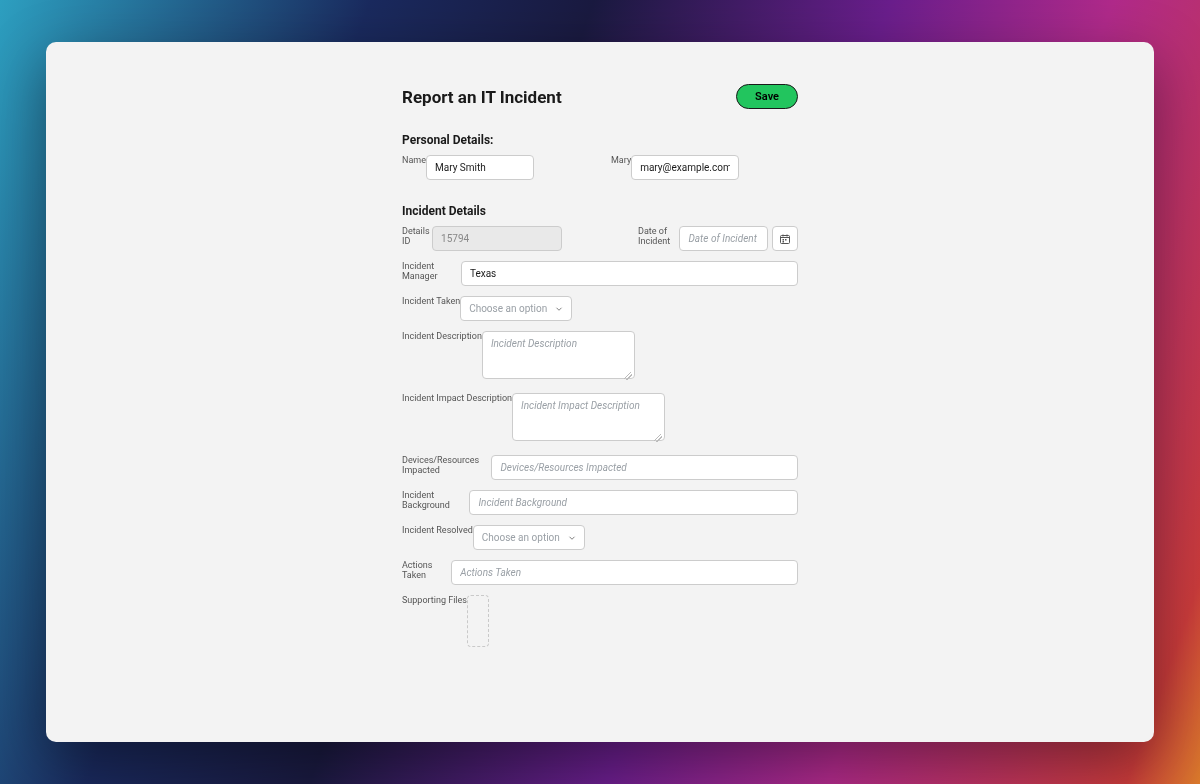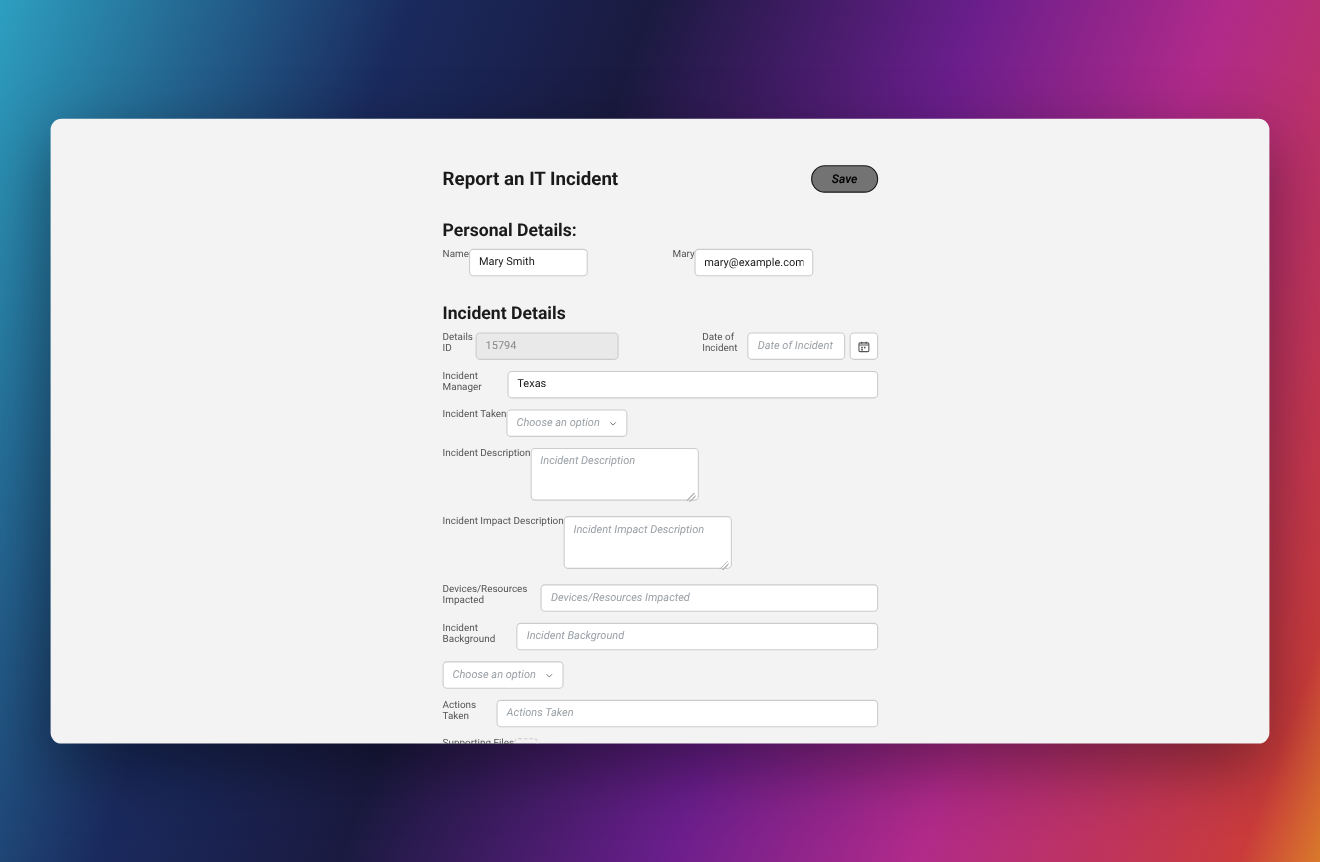--- a/index.html
+++ b/index.html
@@ -14,21 +14,21 @@
     --link: #1a61e0;
   }
   * { box-sizing: border-box; font-family: -apple-system, BlinkMacSystemFont, "Segoe UI", Roboto, Helvetica, Arial, sans-serif; }
   html, body { margin:0; padding:0; height:100%; }
   body {
     background: linear-gradient(110deg, #2d9fc0 0%, #1a2a5e 25%, #1a1a40 40%, #6a1e8c 60%, #b02a8a 75%, #c93b3b 95%, #d97a2b 100%);
     display:flex; align-items:center; justify-content:center;
     width:1200px; height:784px; overflow:hidden;
   }
   .window {
-    width:1108px; height:568px;
+    width:1108px; height:700px;
     background: var(--bg-page);
     border-radius:10px;
     box-shadow: 0 20px 60px rgba(0,0,0,0.4);
     position:relative;
     overflow:hidden;
   }
   .scroll {
     position:absolute; inset:0;
     overflow-y:scroll;
   }
@@ -41,28 +41,27 @@
     margin: 42px auto 60px auto;
     color: var(--text);
   }
   .header {
     display:flex; justify-content:space-between; align-items:center;
     margin-bottom: 24px;
   }
   .title { font-size:17px; font-weight:700; }
   .save-btn {
     border:1px solid #1a1a1a;
-    background:#737373;
+    background:#22c55e;
     border-radius:16px;
     padding: 5px 18px;
     font-size:11px; font-weight:600;
     cursor:pointer;
-    font-style:italic;
-  }
-  .section-title { font-size:16px; font-weight:700; margin: 14px 0 8px 0; }
+  }
+  .section-title { font-size:12px; font-weight:700; margin: 14px 0 8px 0; }
   .row { display:flex; gap:22px; }
   .field { display:flex; flex:1; margin-bottom:10px; }
   .label { font-size:9px; color: var(--label); margin-bottom:3px; }
   .input, .select, .textarea {
     width:100%;
     border:1px solid var(--border);
     border-radius:4px;
     background: var(--bg-input);
     font-size:10px;
     padding: 6px 8px;
@@ -74,21 +73,21 @@
   .textarea { height:48px; resize:none; position:relative; }
   .ta-wrap { position:relative; }
   .ta-wrap::after {
     content:""; position:absolute; right:3px; bottom:3px; width:8px; height:8px;
     background:
       linear-gradient(135deg, transparent 0 40%, #bbb 40% 50%, transparent 50% 60%, #bbb 60% 70%, transparent 70%);
   }
   .select-wrap { position:relative; }
   .select {
     appearance:none; -webkit-appearance:none;
-    font-style: italic; color: var(--placeholder);
+    color: var(--placeholder);
     padding-right:24px;
   }
   .chev { position:absolute; right:8px; top:50%; transform:translateY(-50%); pointer-events:none; }
   .date-wrap { display:flex; gap:4px; align-items:stretch; }
   .date-wrap .input { flex:1; font-style:italic; color:var(--placeholder); }
   .cal-btn {
     width:26px; border:1px solid var(--border); border-radius:4px; background:#fff;
     display:flex; align-items:center; justify-content:center; cursor:pointer;
   }
   .dropzone {
@@ -180,20 +179,21 @@
         <span class="label">Devices/Resources Impacted</span>
         <input class="input" style="font-style: italic; color: var(--placeholder);" placeholder="Devices/Resources Impacted">
       </div>
 
       <div class="field">
         <span class="label">Incident Background</span>
         <input class="input" style="font-style: italic; color: var(--placeholder);" placeholder="Incident Background">
       </div>
 
       <div class="field">
+        <span class="label">Incident Resolved</span>
         <div class="select-wrap">
           <div class="select">Choose an option</div>
           <svg class="chev" width="10" height="10" viewBox="0 0 24 24" fill="none" stroke="#666" stroke-width="2">
               <path d="M6 9l6 6 6-6"></path>
             </svg>
         </div>
       </div>
 
       <div class="field">
         <span class="label">Actions Taken</span>

